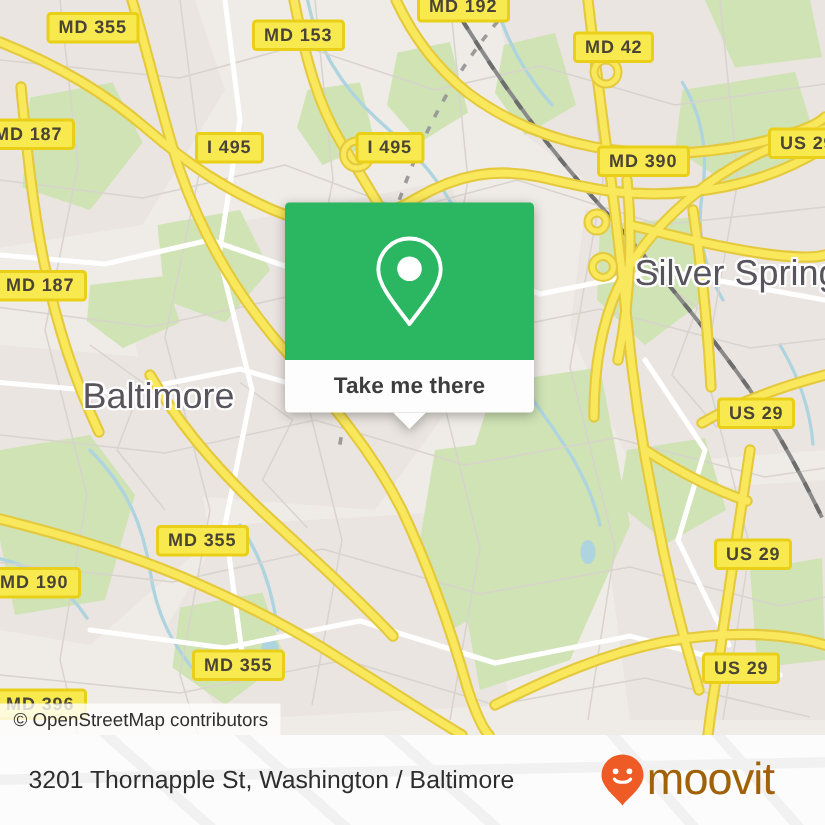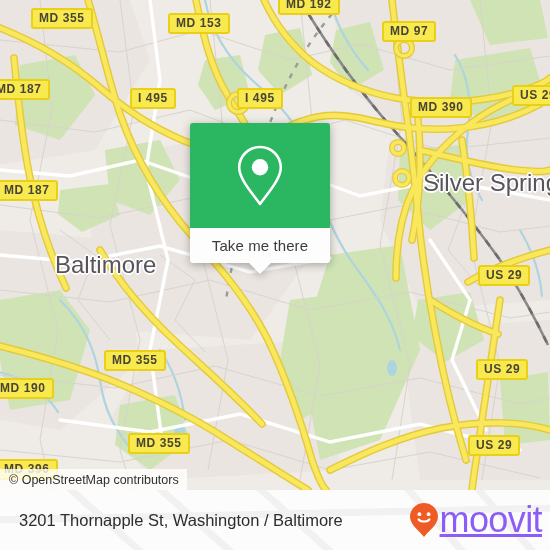--- a/index.html
+++ b/index.html
@@ -39,22 +39,23 @@
     font-size:24px;
     white-space:nowrap;
     font-family:"Liberation Sans", sans-serif;
     text-shadow:
       -1.6px 0 #fdfdfd, 1.6px 0 #fdfdfd, 0 -1.6px #fdfdfd, 0 1.6px #fdfdfd,
       -1.2px -1.2px #fdfdfd, 1.2px -1.2px #fdfdfd, -1.2px 1.2px #fdfdfd, 1.2px 1.2px #fdfdfd;
   }
 
   
   .popup{
-    position:absolute;left:190px;top:123px;width:140px;
+    position:absolute;left:190px;top:135px;width:166px;
     filter:drop-shadow(0 2px 4px rgba(0,0,0,.30));
+    font-weight:bold;
   }
   .popup-top{
     height:105px;background:#2bb662;
     border-radius:3px 3px 0 0;
     display:flex;align-items:center;justify-content:center;
   }
   .popup-bottom{
     height:35px;background:#fdfdfd;
     border-radius:0 0 3px 3px;
     display:flex;align-items:center;justify-content:center;
@@ -87,33 +88,32 @@
   }
 
   
   .footer{
     position:absolute;left:0;top:490px;width:550px;height:60px;
     background:#fcfcfc;overflow:hidden;
   }
   .footer-bg{position:absolute;left:0;top:0;width:550px;height:60px;}
   .footer-row{
     position:relative;display:flex;align-items:center;
-    height:60px;padding:0 8px 0 19px;box-sizing:border-box;
+    height:60px;padding:0 34px 0 19px;box-sizing:border-box;
     justify-content:space-between;
   }
   .addr{
     font-size:16.5px;color:#2d2d2d;white-space:nowrap;
     font-family:"Liberation Sans", sans-serif;
   }
   .brand{display:flex;align-items:center;gap:1px;}
   .brand-word{
-    font-size:36px;color:#8b5cf6;letter-spacing:-.6px;
+    font-size:30px;color:#a16207;letter-spacing:-.6px;
     font-family:"Liberation Sans", sans-serif;line-height:30px;
     font-weight:normal;
-    text-decoration:underline;
   }
 </style>
 </head>
 <body>
 
 <div id="app">
 
   <div class="map">
 
     <svg class="map-svg" viewBox="0 0 550 490">
@@ -271,23 +271,23 @@
         </g>
       </g>
     </svg>
 
     <div class="place" style="left:55px;top:251px;">Baltimore</div>
     <div class="place" style="left:423px;top:169px;">Silver Spring</div>
 
     <div class="shield" style="left:31px;top:8px;">MD 355</div>
     <div class="shield" style="left:168px;top:13px;">MD 153</div>
     <div class="shield" style="left:278px;top:-6px;">MD 192</div>
-    <div class="shield" style="left:382px;top:21px;">MD 97</div>
+    <div class="shield" style="left:382px;top:21px;">MD 42</div>
     <div class="shield" style="left:512px;top:85px;">US 29</div>
-    <div class="shield" style="left:398px;top:97px;margin-left:12px;">MD 390</div>
+    <div class="shield" style="left:398px;top:97px;">MD 390</div>
     <div class="shield" style="left:130px;top:88px;">I 495</div>
     <div class="shield" style="left:237px;top:88px;">I 495</div>
     <div class="shield" style="left:-12px;top:79px;">MD 187</div>
     <div class="shield" style="left:-4px;top:180px;">MD 187</div>
     <div class="shield" style="left:478px;top:265px;">US 29</div>
     <div class="shield" style="left:104px;top:350px;">MD 355</div>
     <div class="shield" style="left:-8px;top:378px;">MD 190</div>
     <div class="shield" style="left:476px;top:359px;">US 29</div>
     <div class="shield" style="left:128px;top:433px;">MD 355</div>
     <div class="shield" style="left:468px;top:435px;">US 29</div>

